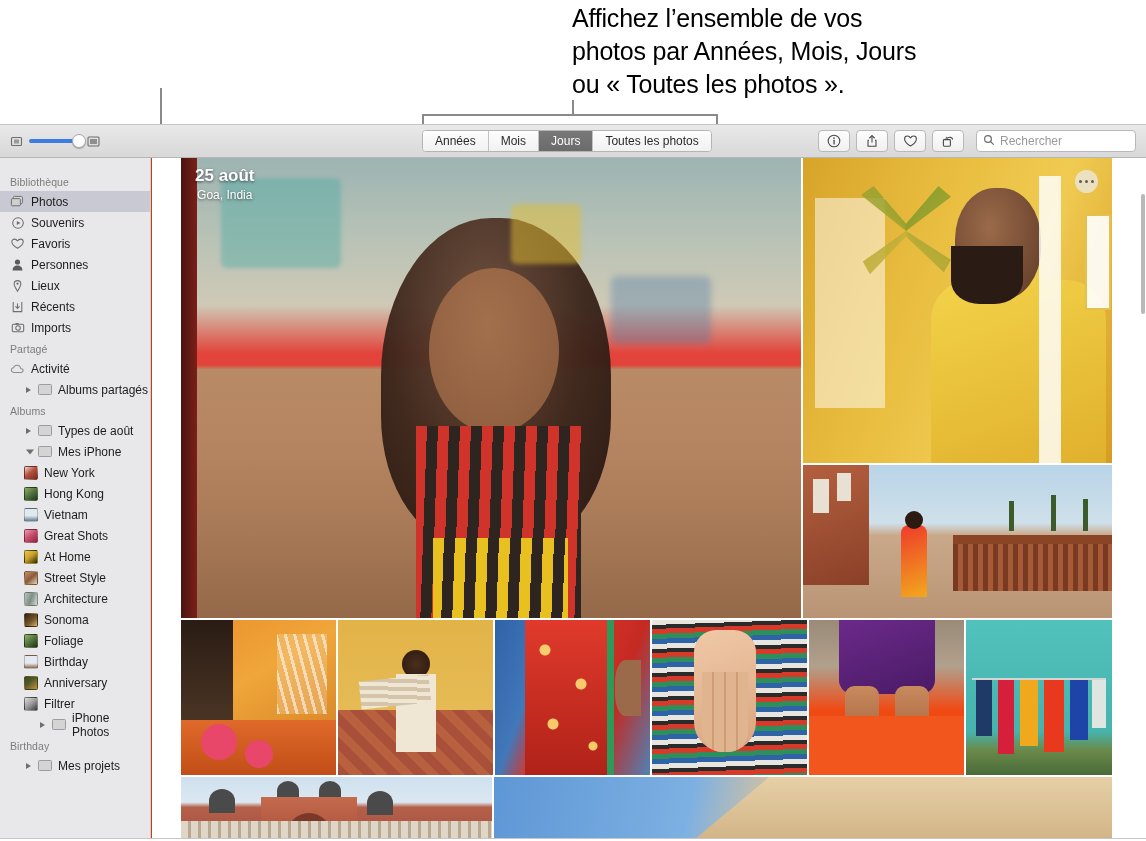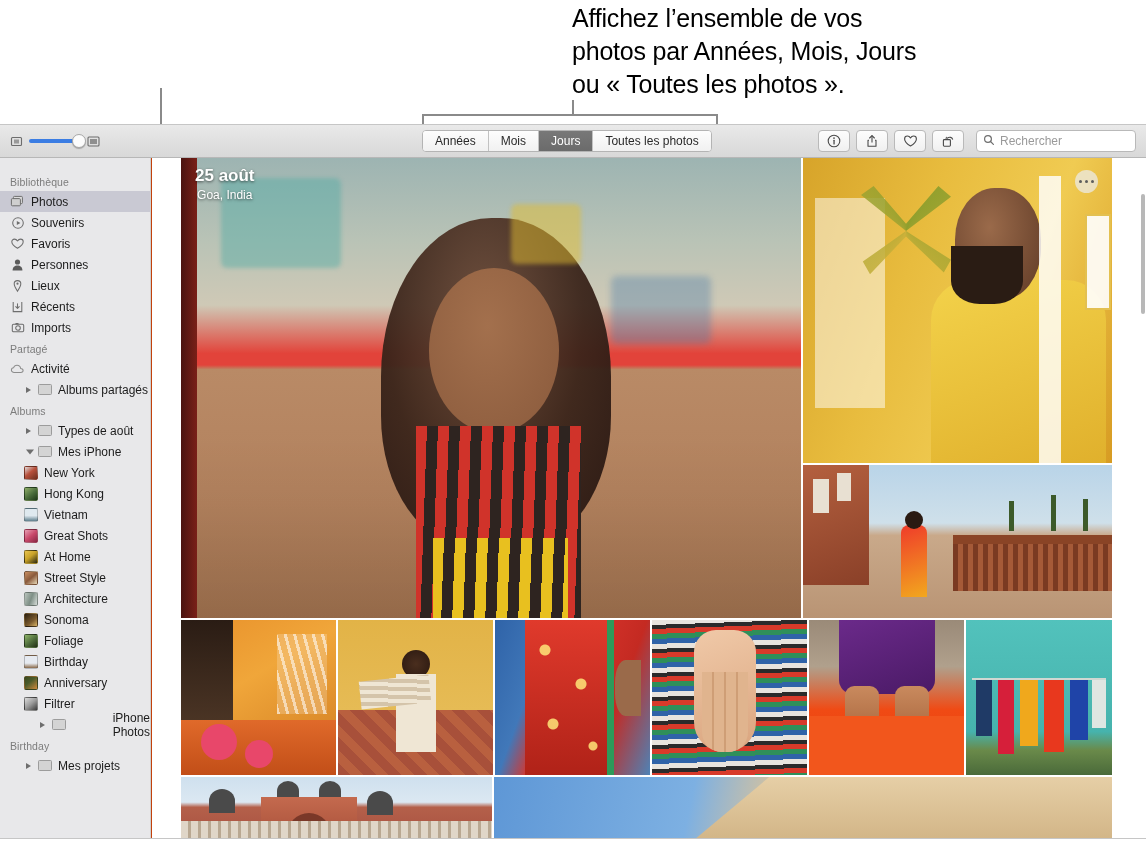--- a/index.html
+++ b/index.html
@@ -421,21 +421,21 @@
         <span>Birthday</span>
       </div>
       <div class="side-row indent">
         <span class="album-thumb" style="background:linear-gradient(140deg,#3c4a1e,#4a5a2a 40%,#d08a3c)"></span>
         <span>Anniversary</span>
       </div>
       <div class="side-row indent">
         <span class="album-thumb" style="background:linear-gradient(140deg,#dcdcdc,#9a9a9a 50%,#3c3c3c)"></span>
         <span>Filtrer</span>
       </div>
-      <div class="side-row indent disc-row" style="padding-left:34px;text-align:right;">
+      <div class="side-row indent disc-row" style="padding-left:34px;">
         <span class="disc" style="left:22px;"></span>
         <span class="folder-ico"></span>
         <span>iPhone Photos</span>
       </div>
 
       <div class="section-header">Birthday</div>
 
       <div class="side-row disc-row">
         <span class="disc"></span>
         <span class="folder-ico"></span>

